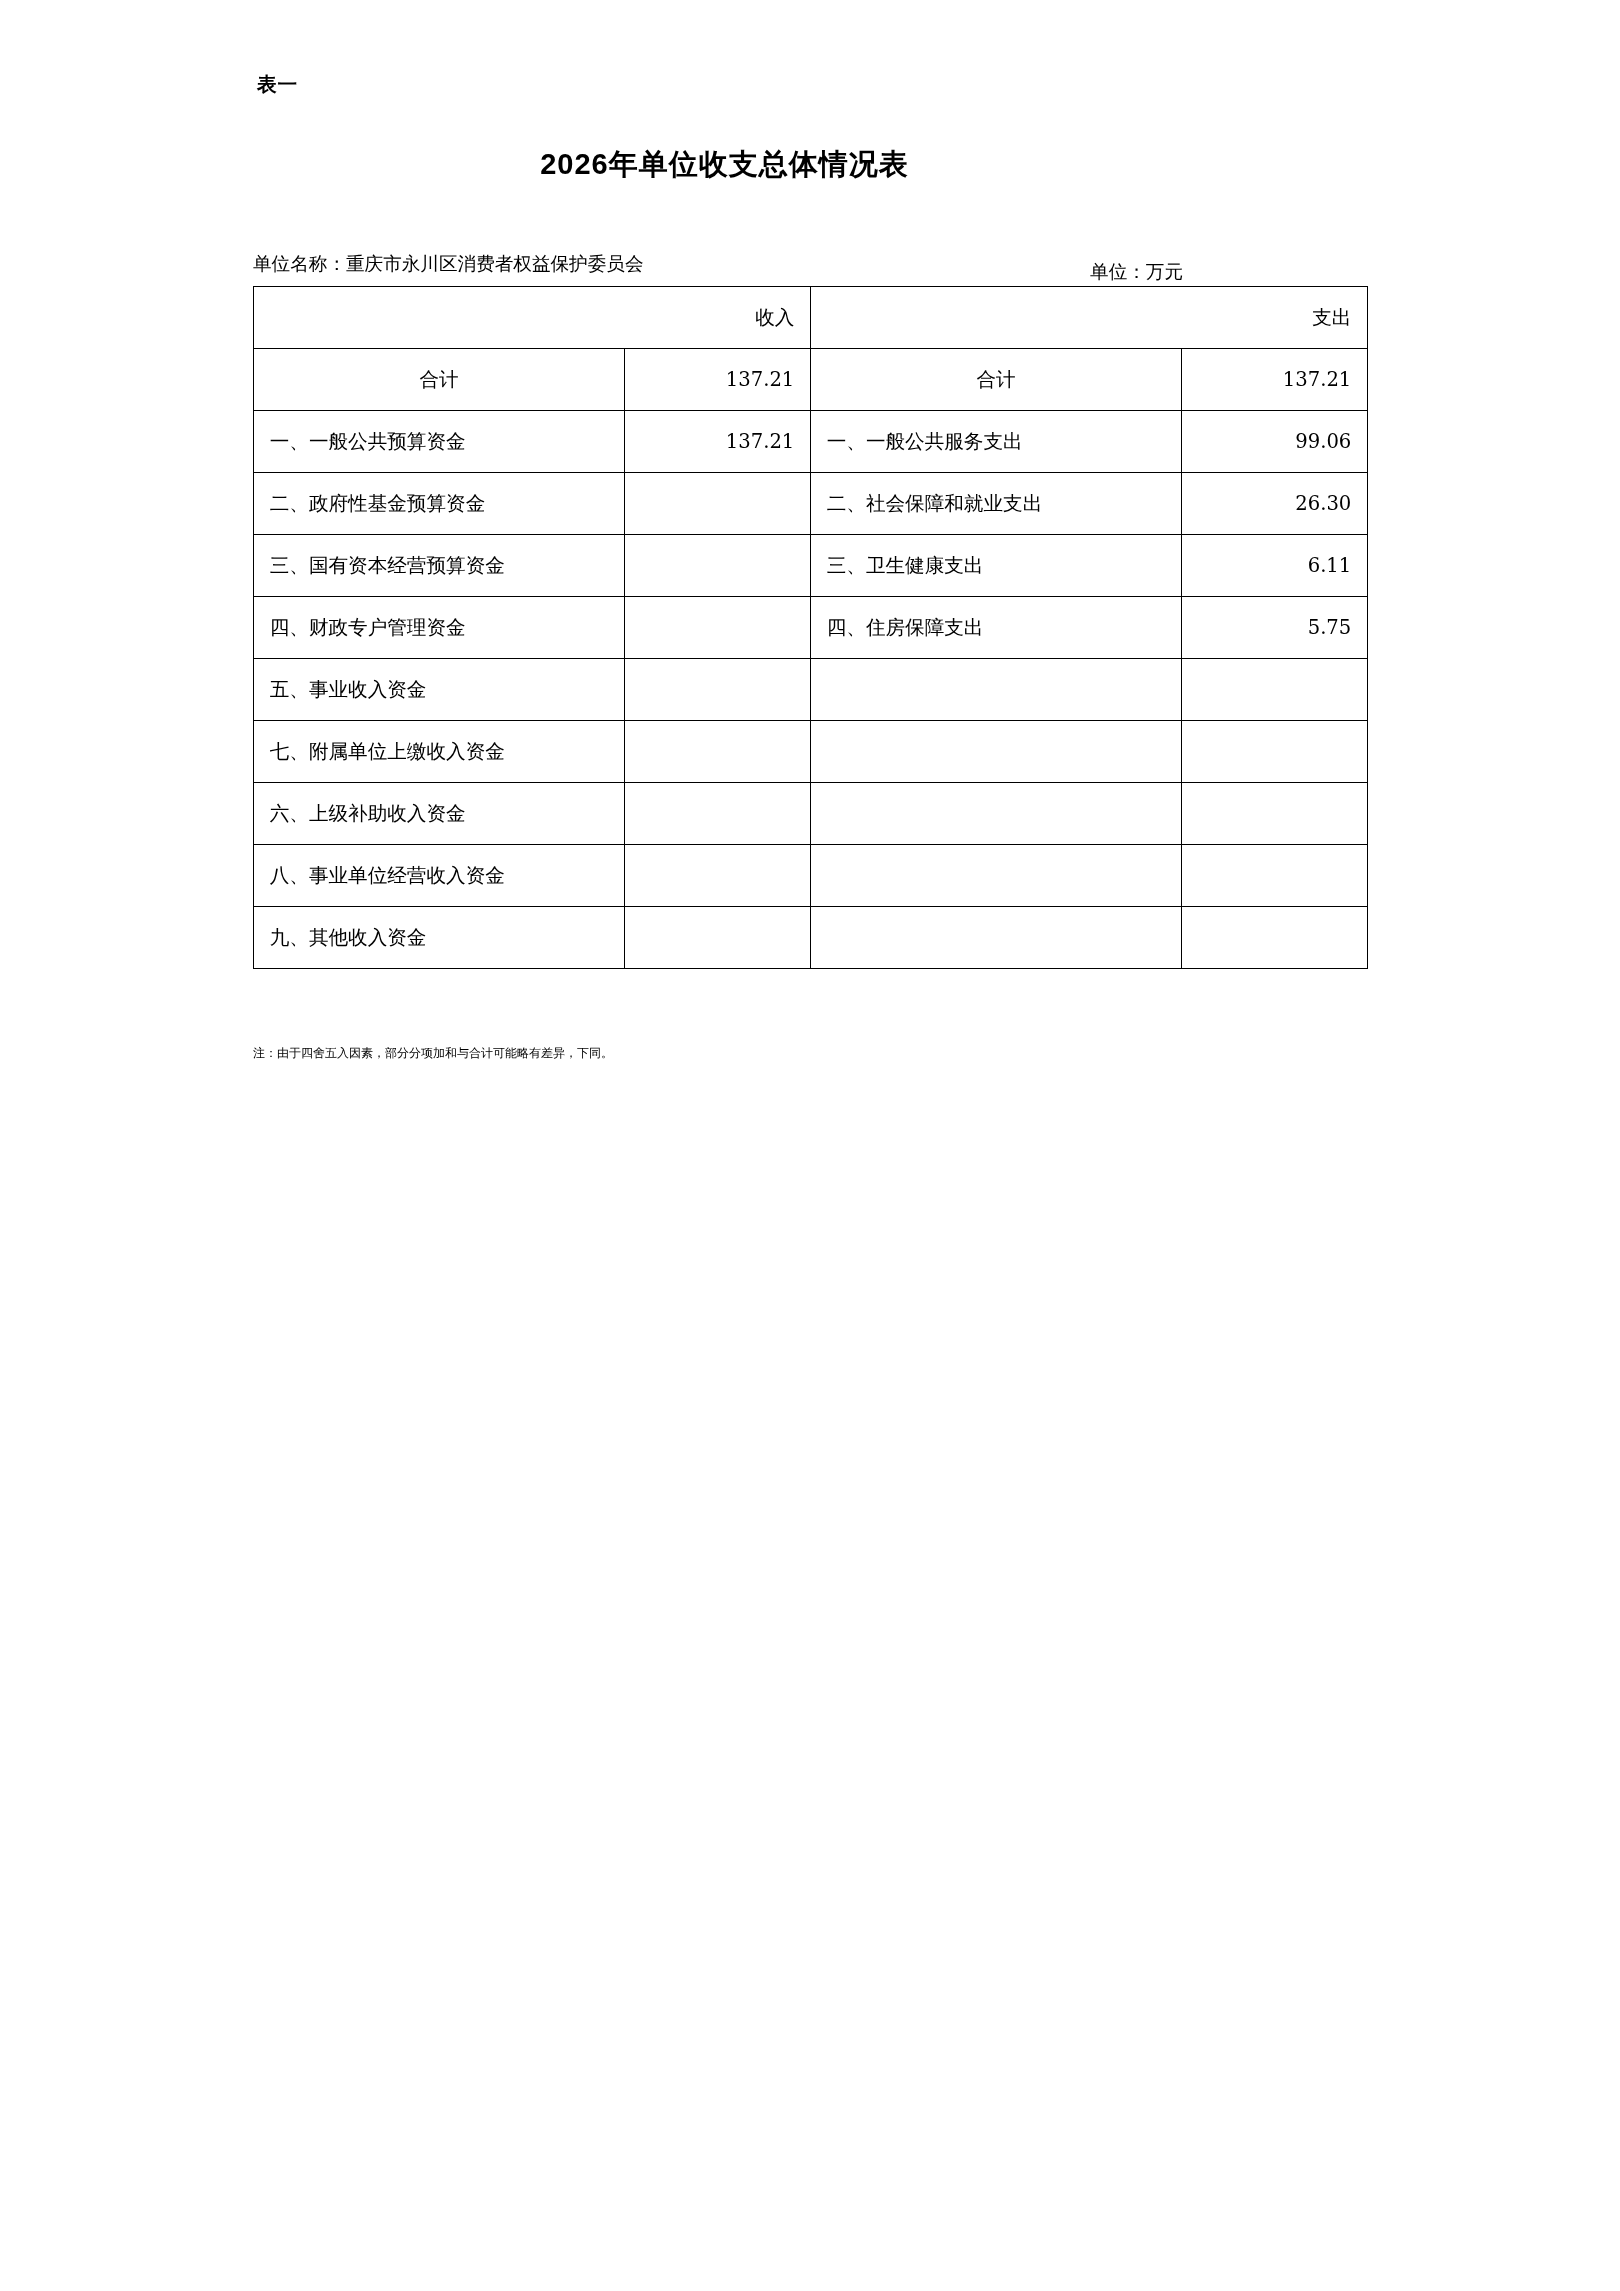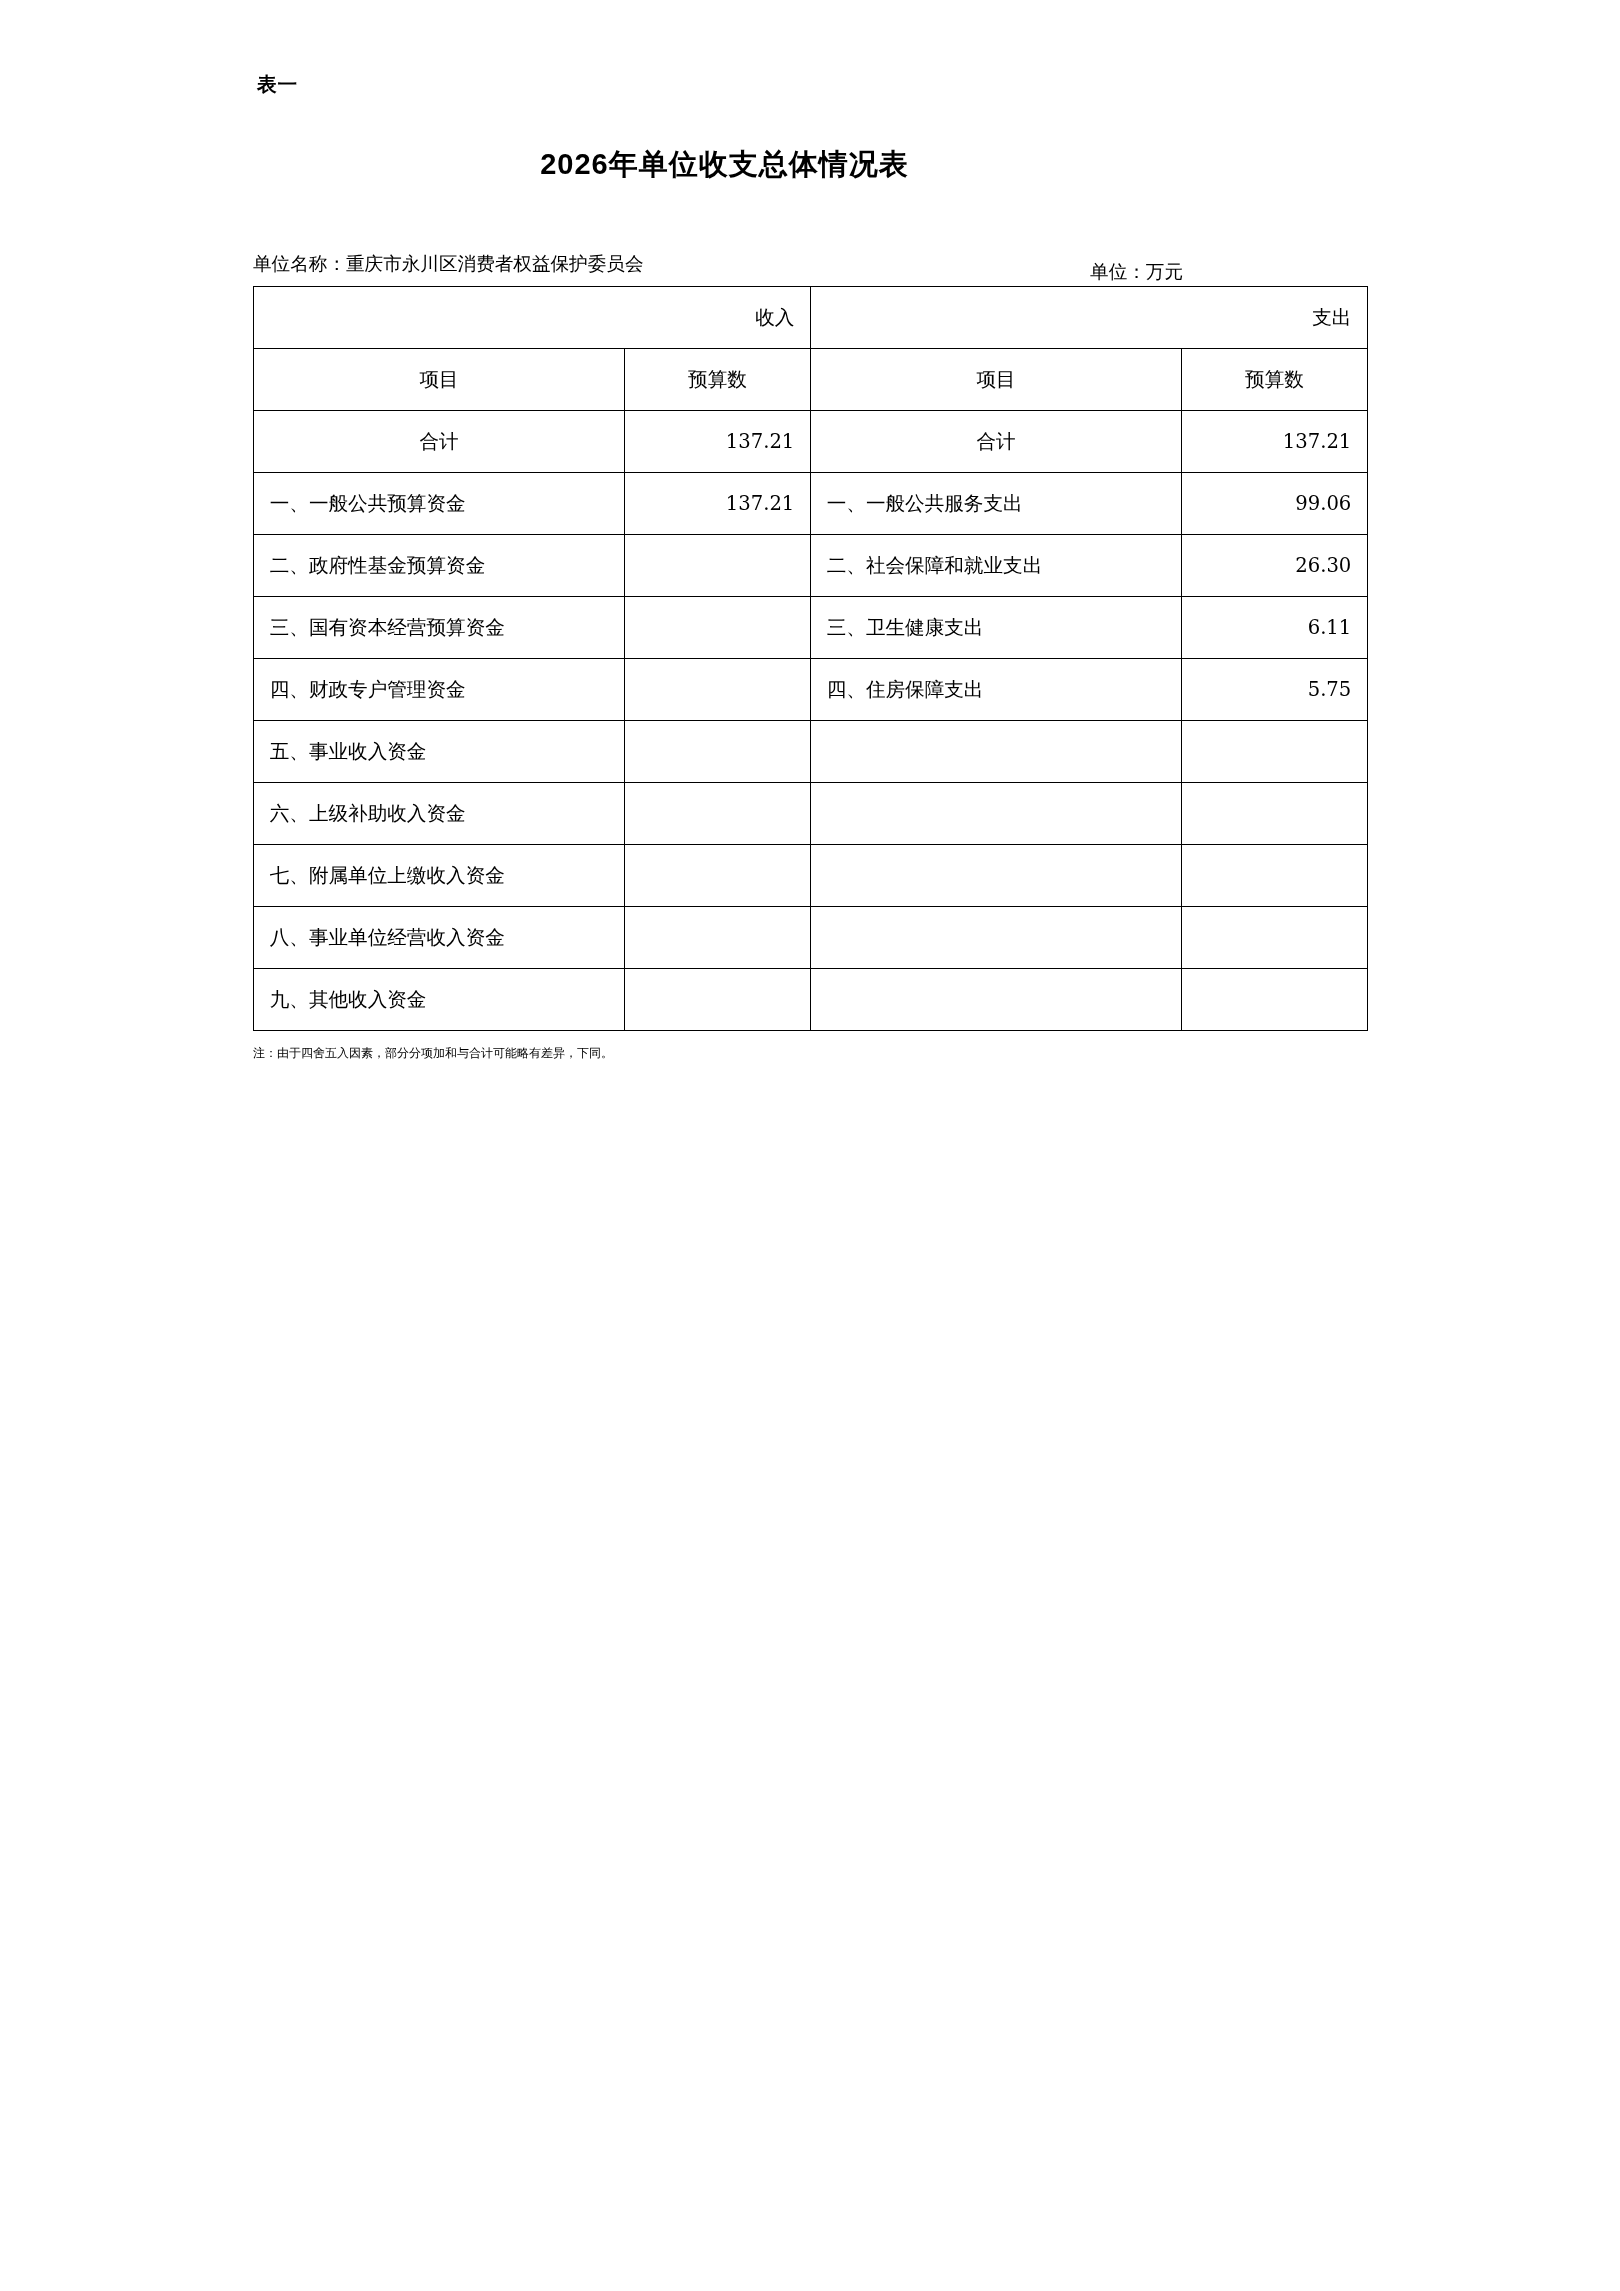--- a/index.html
+++ b/index.html
@@ -131,26 +131,20 @@
       <col class="c1">
         <col class="c2">
         <col class="c3">
         <col class="c4">
     </colgroup>
     <tbody>
       <tr>
         <td class="group-head" colspan="2">收入</td>
         <td class="group-head" colspan="2">支出</td>
       </tr>
-      <tr>
-        <td class="col-head">项目</td>
-        <td class="col-head">预算数</td>
-        <td class="col-head">项目</td>
-        <td class="col-head">预算数</td>
-      </tr>
 
       <tr>
         <td class="total-label">合计</td>
         <td class="num">137.21</td>
         <td class="total-label">合计</td>
         <td class="num">137.21</td>
       </tr>
       <tr>
         <td class="item">一、一般公共预算资金</td>
         <td class="num">137.21</td>
@@ -175,27 +169,27 @@
         <td class="item">四、住房保障支出</td>
         <td class="num">5.75</td>
       </tr>
       <tr>
         <td class="item">五、事业收入资金</td>
         <td class="empty"></td>
         <td class="item"></td>
         <td class="empty"></td>
       </tr>
       <tr>
+        <td class="item">七、附属单位上缴收入资金</td>
+        <td class="empty"></td>
+        <td class="item"></td>
+        <td class="empty"></td>
+      </tr>
+      <tr>
         <td class="item">六、上级补助收入资金</td>
-        <td class="empty"></td>
-        <td class="item"></td>
-        <td class="empty"></td>
-      </tr>
-      <tr>
-        <td class="item">七、附属单位上缴收入资金</td>
         <td class="empty"></td>
         <td class="item"></td>
         <td class="empty"></td>
       </tr>
       <tr>
         <td class="item">八、事业单位经营收入资金</td>
         <td class="empty"></td>
         <td class="item"></td>
         <td class="empty"></td>
       </tr>

